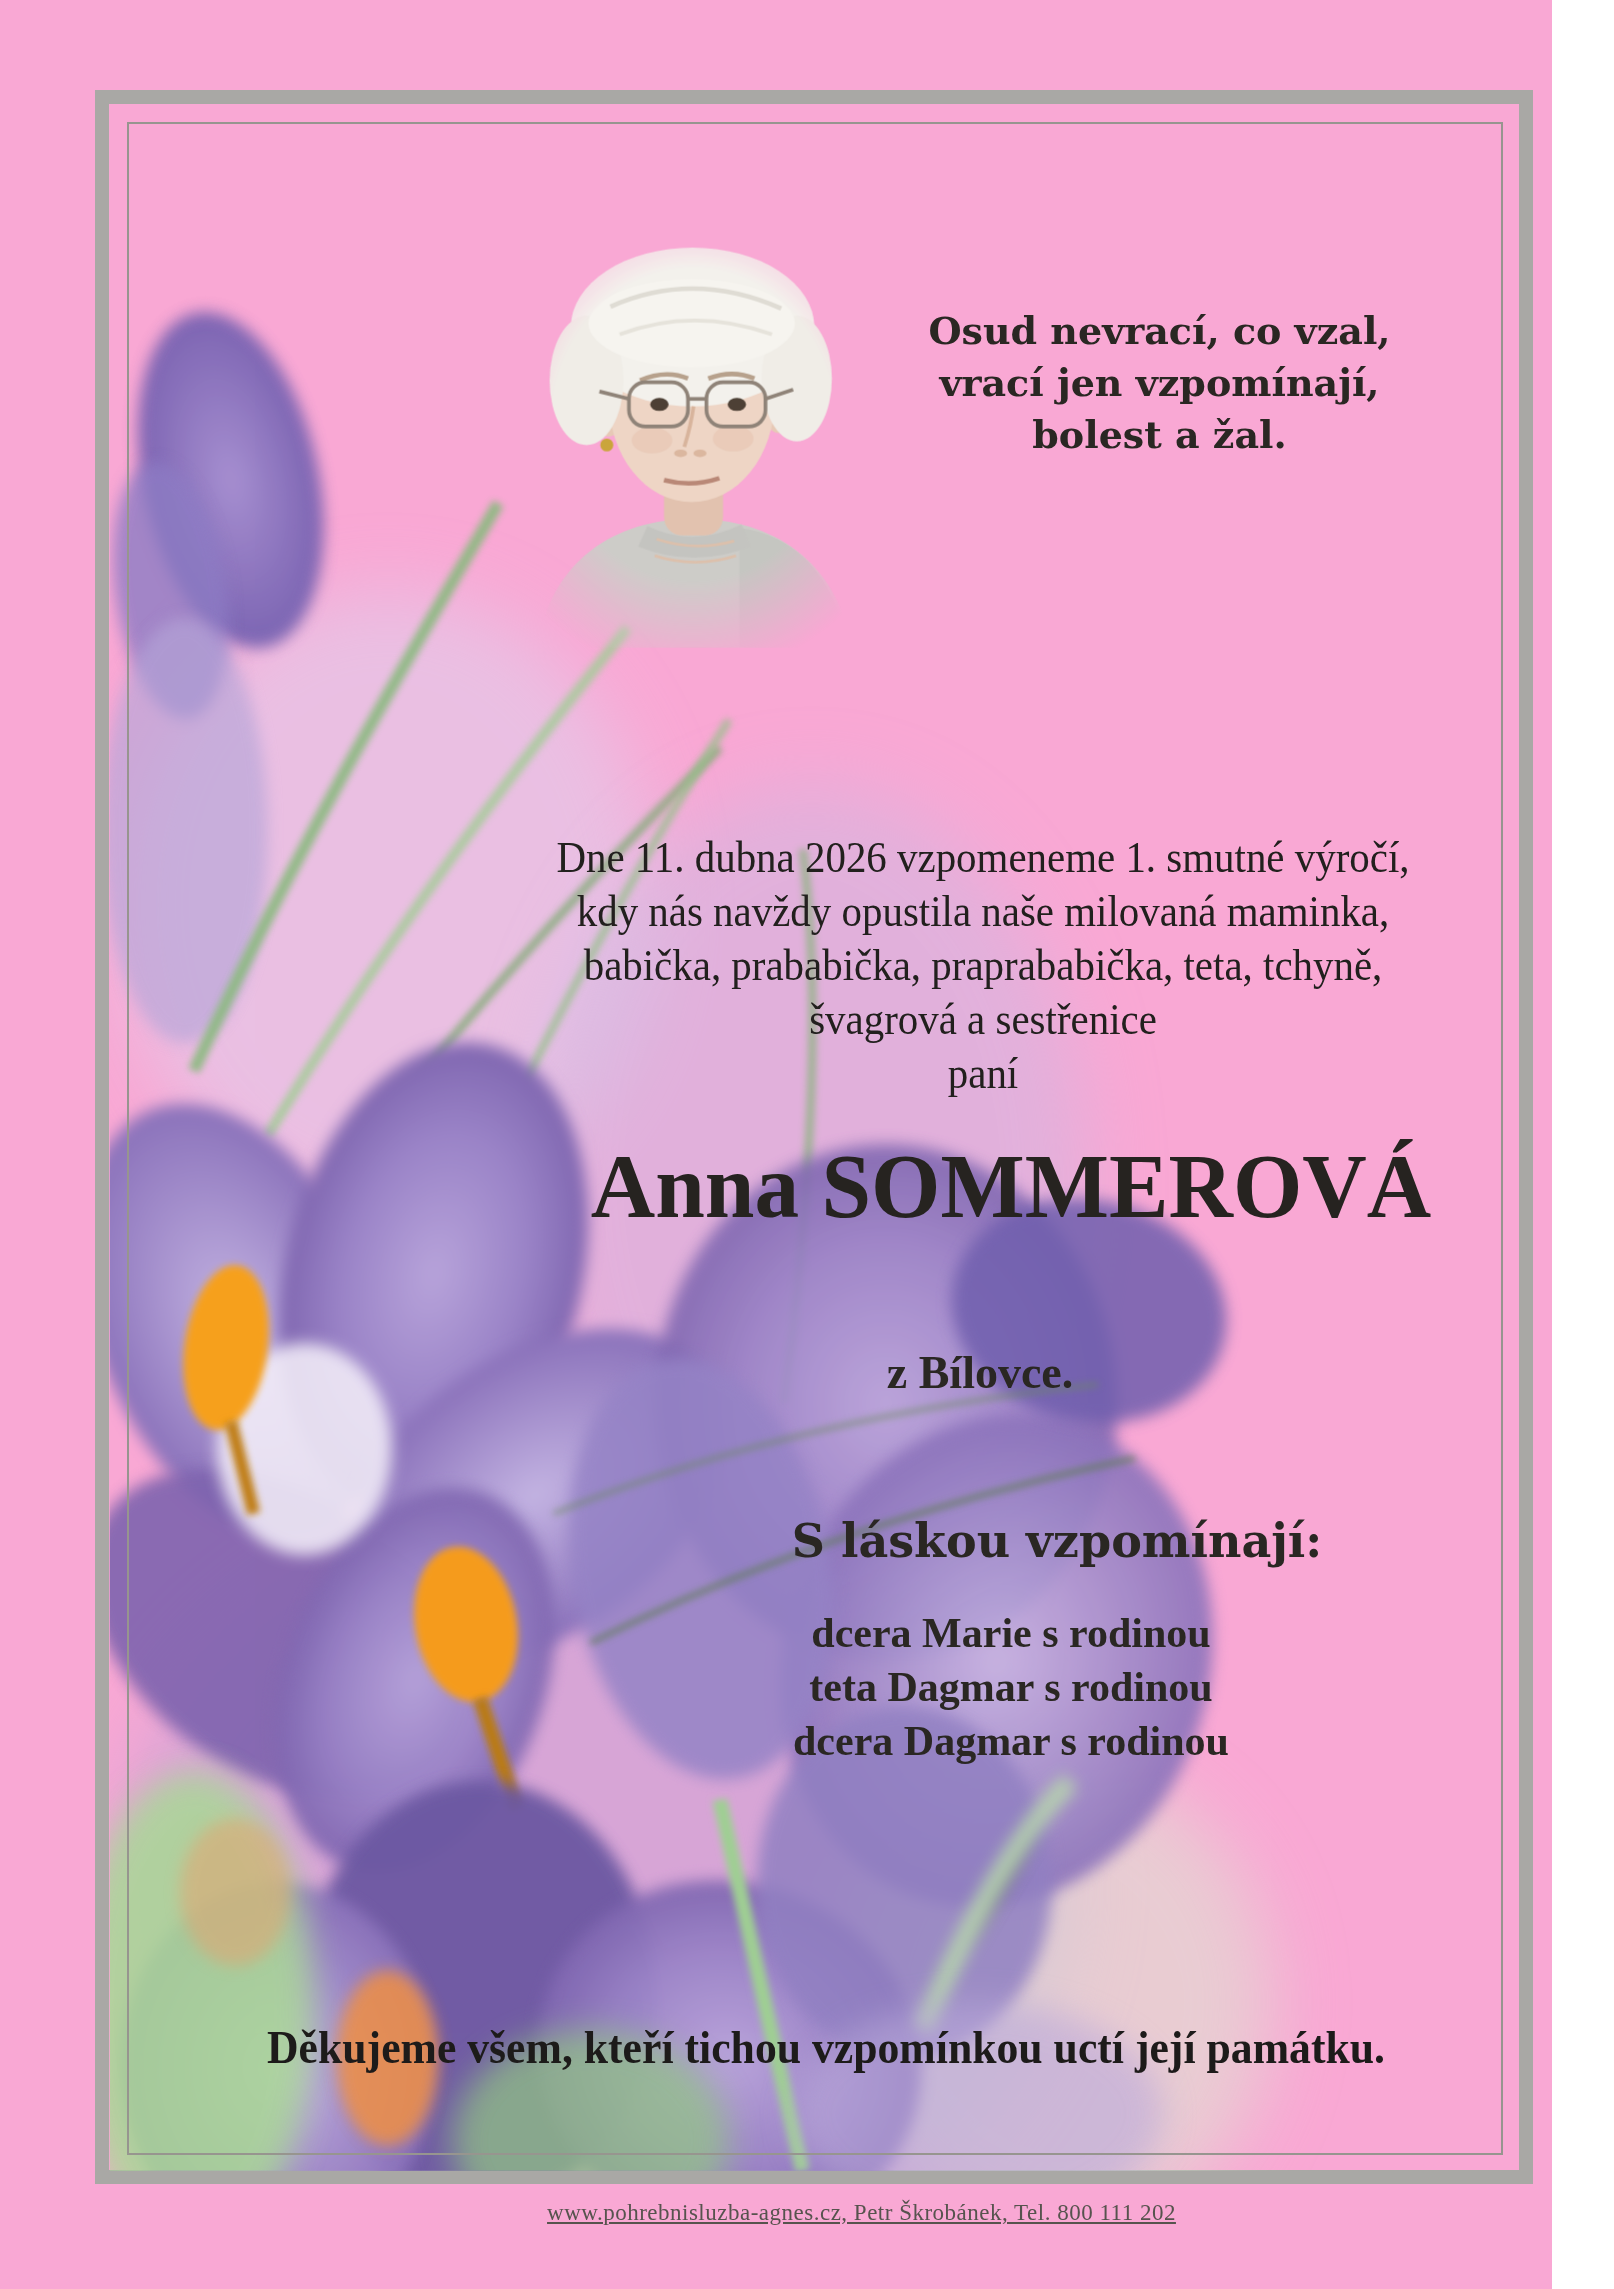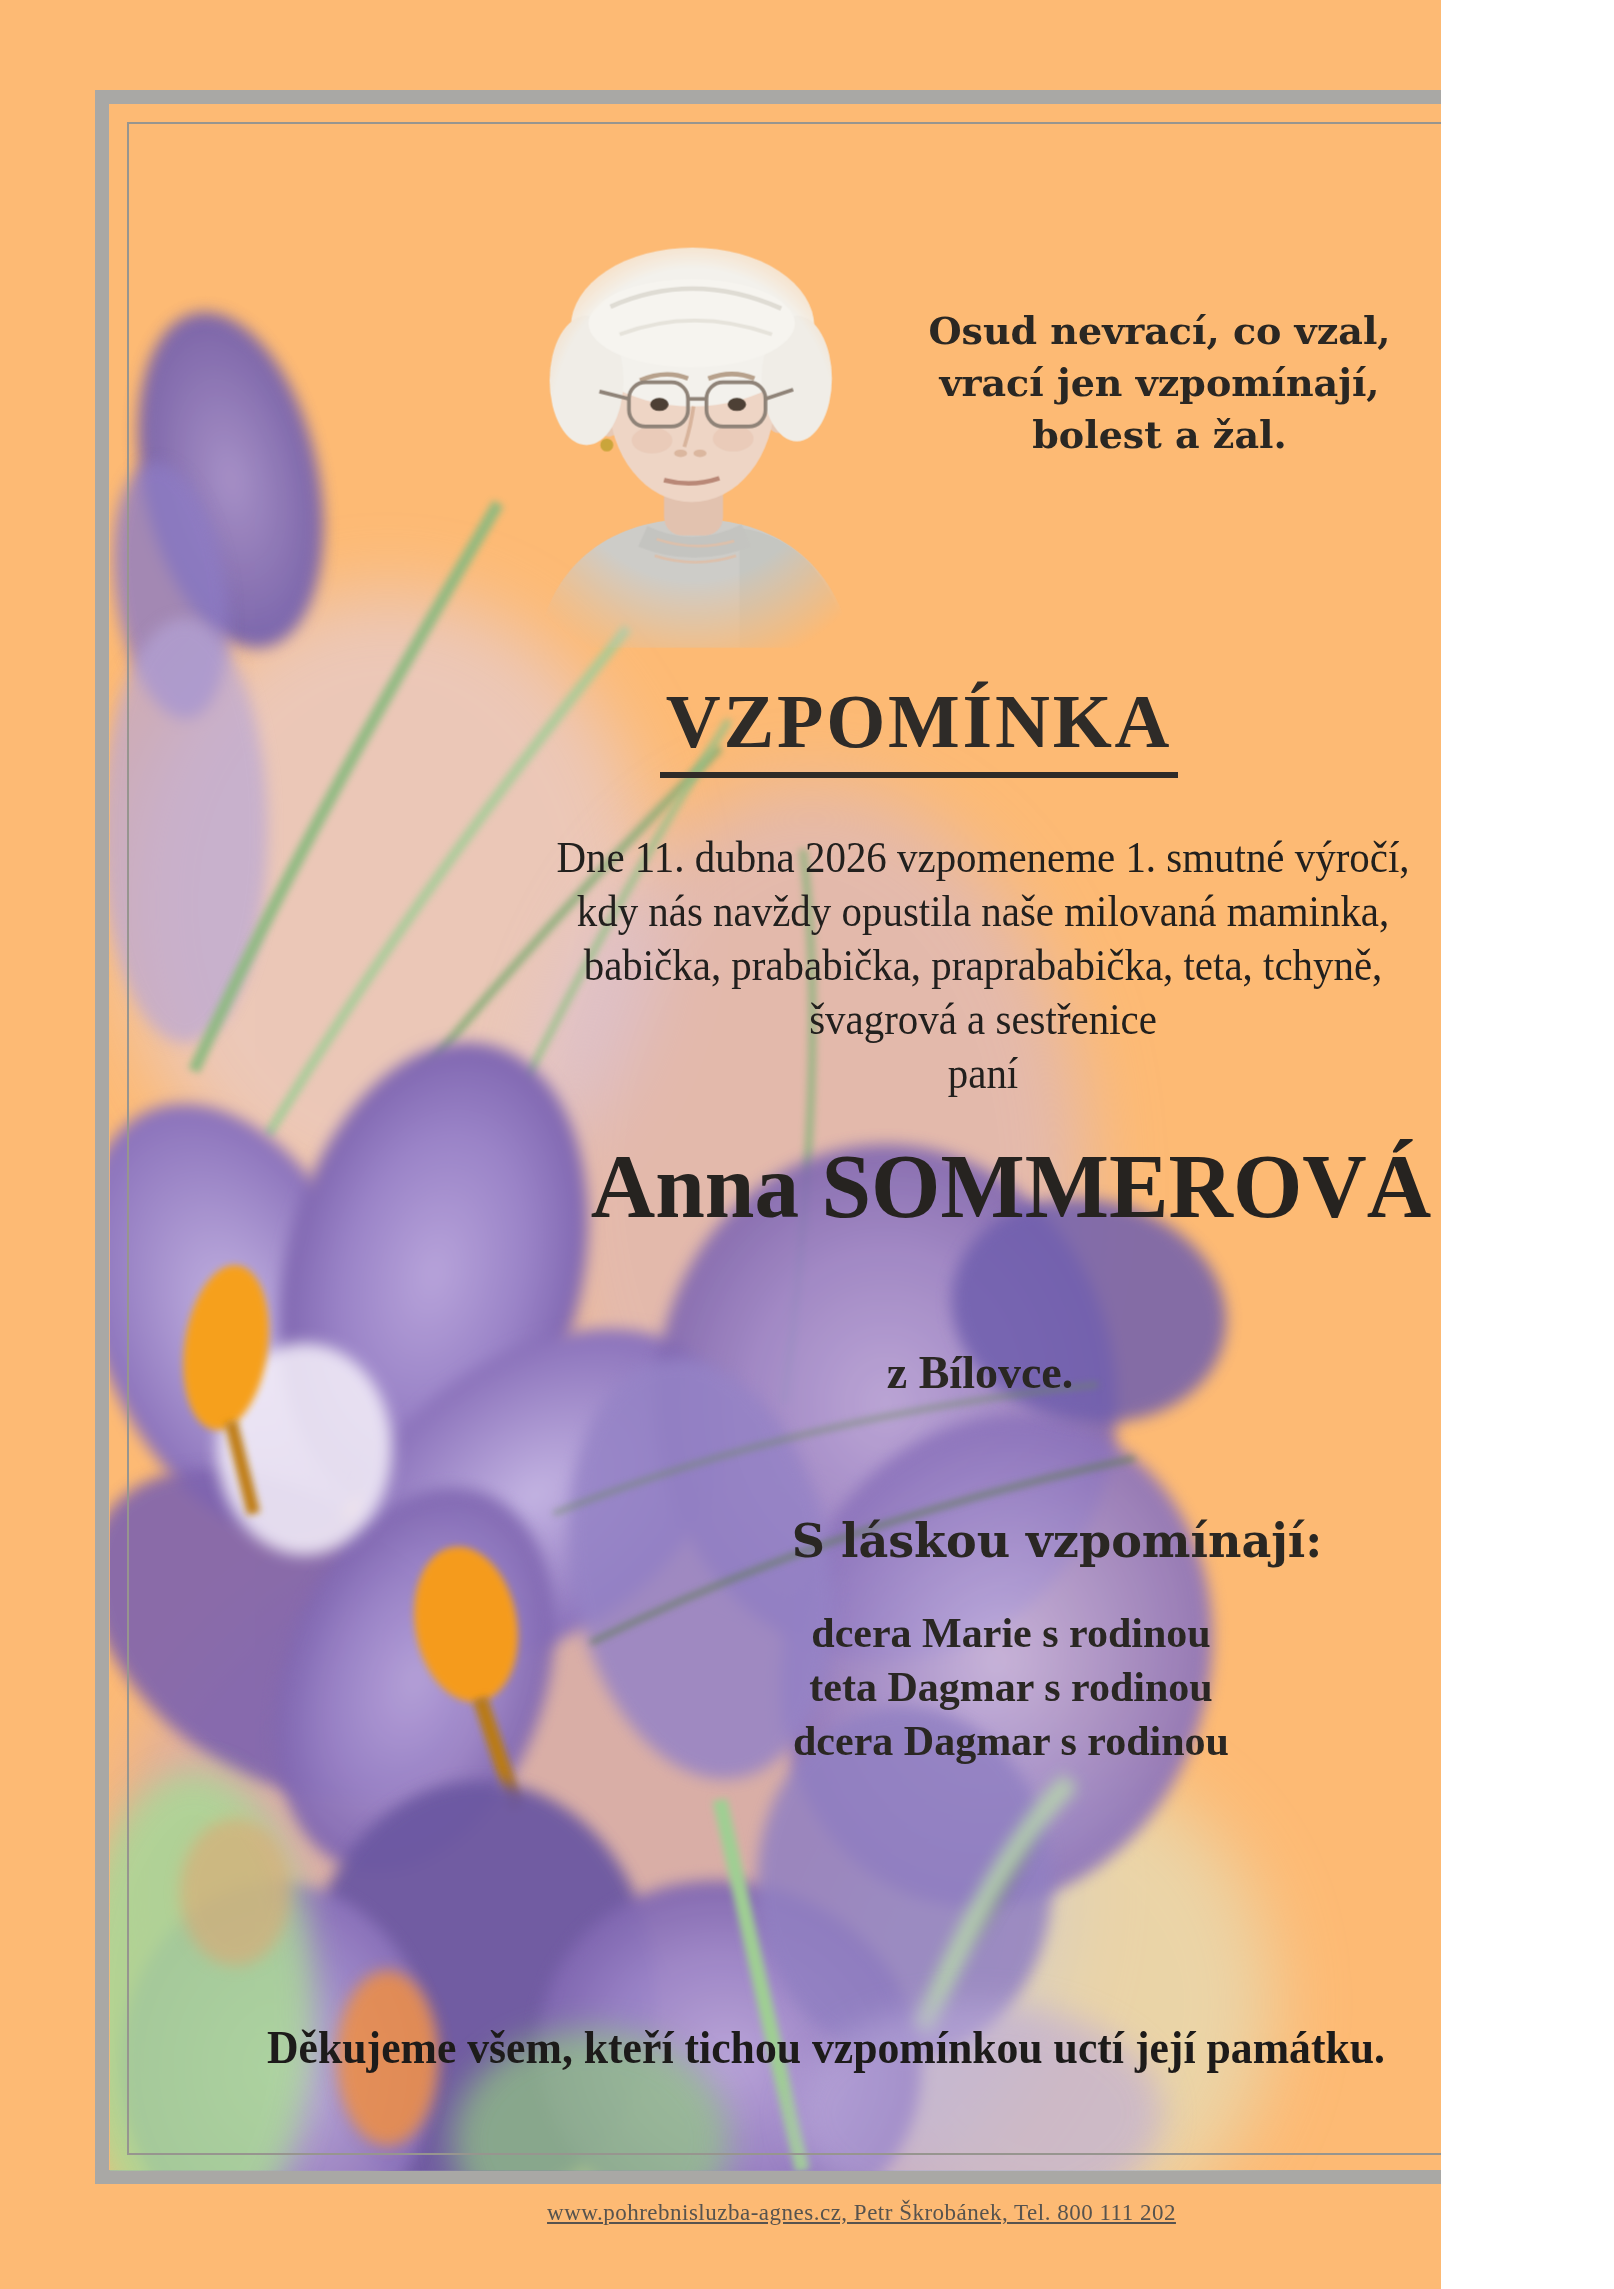--- a/index.html
+++ b/index.html
@@ -1,18 +1,18 @@
 <!DOCTYPE html>
 <html lang="cs" style="font-size:14.8px"><head>
 <meta charset="utf-8">
 <style>
   html,body{margin:0;padding:0;background:#ffffff;}
   .page{
-    position:relative;width:1441px;height:2290px;
-    background:#fdba74;overflow:hidden;
+    position:relative;width:1552px;height:2290px;
+    background:#f9a8d4;overflow:hidden;
     font-family:"Liberation Serif","DejaVu Serif",serif;
     color:#262320;
   }
   
   .outer-border{
     position:absolute;left:95px;top:90px;width:1410px;height:2066px;
     border:14.8px solid #a9a8a5;z-index:1;
   }
   .inner-border{
     position:absolute;left:127px;top:122px;width:1372px;height:2029px;
@@ -201,23 +201,20 @@
       <path d="M158,340 q44,14 88,0" stroke="#dcc0ac" stroke-width="3" fill="none"></path>
     </g>
   </svg>
 
   <div class="tx poem">
     <div>Osud nevrací, co vzal,</div>
     <div>vrací jen vzpomínají,</div>
     <div>bolest a žal.</div>
   </div>
 
-  <div class="tx title">
-    <span>VZPOMÍNKA</span>
-  </div>
 
   <div class="tx intro">
     <div>Dne 11. dubna 2026 vzpomeneme 1. smutné výročí,</div>
     <div>kdy nás navždy opustila naše milovaná maminka,</div>
     <div>babička, prababička, praprababička, teta, tchyně,</div>
     <div>švagrová a sestřenice</div>
     <div>paní</div>
   </div>
 
   <div class="tx deceased">Anna SOMMEROVÁ</div>

